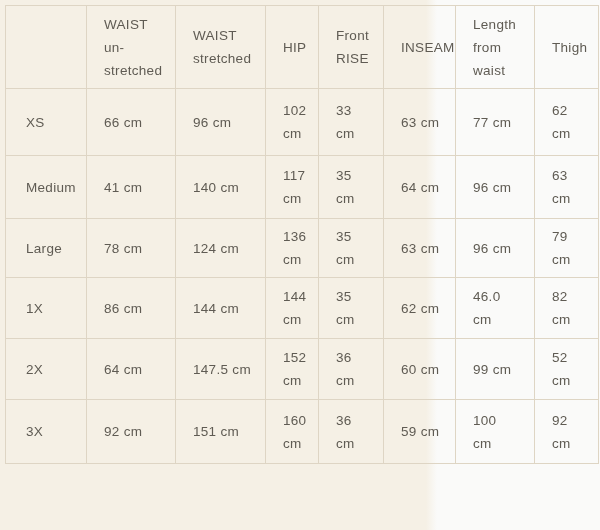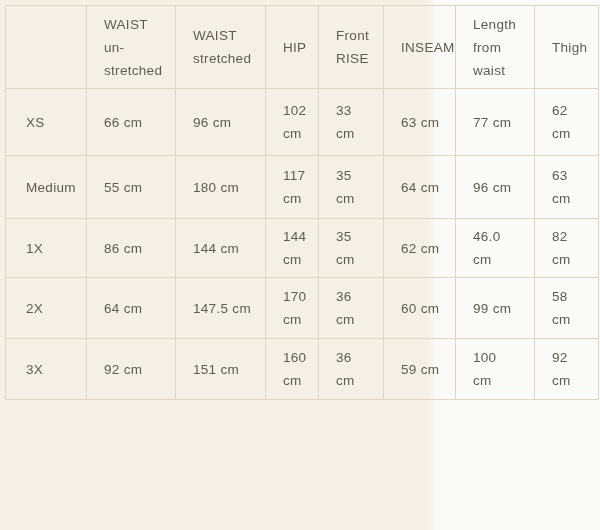--- a/index.html
+++ b/index.html
@@ -101,56 +101,69 @@
 cm</td>
           <td>33
 cm</td>
           <td>63 cm</td>
           <td>77 cm</td>
           <td>62
 cm</td>
         </tr>
         <tr>
           <td class="size-col">Medium</td>
-          <td>55 cm</td>
-          <td>180 cm</td>
+          <td>41 cm</td>
+          <td>140 cm</td>
           <td>117
 cm</td>
           <td>35
 cm</td>
           <td>64 cm</td>
           <td>96 cm</td>
           <td>63
+cm</td>
+        </tr>
+        <tr>
+          <td class="size-col">Large</td>
+          <td>78 cm</td>
+          <td>124 cm</td>
+          <td>136
+cm</td>
+          <td>35
+cm</td>
+          <td>63 cm</td>
+          <td>96 cm</td>
+          <td>79
 cm</td>
         </tr>
         <tr>
           <td class="size-col">1X</td>
           <td>86 cm</td>
           <td>144 cm</td>
           <td>144
 cm</td>
           <td>35
 cm</td>
           <td>62 cm</td>
           <td>46.0
 cm</td>
           <td>82
 cm</td>
         </tr>
         <tr>
           <td class="size-col">2X</td>
           <td>64 cm</td>
           <td>147.5 cm</td>
-          <td>170
+          <td>152
 cm</td>
           <td>36
 cm</td>
           <td>60 cm</td>
           <td>99 cm</td>
-          <td>58
+          <td>52
 cm</td>
         </tr>
         <tr>
           <td class="size-col">3X</td>
           <td>92 cm</td>
           <td>151 cm</td>
           <td>160
 cm</td>
           <td>36
 cm</td>

